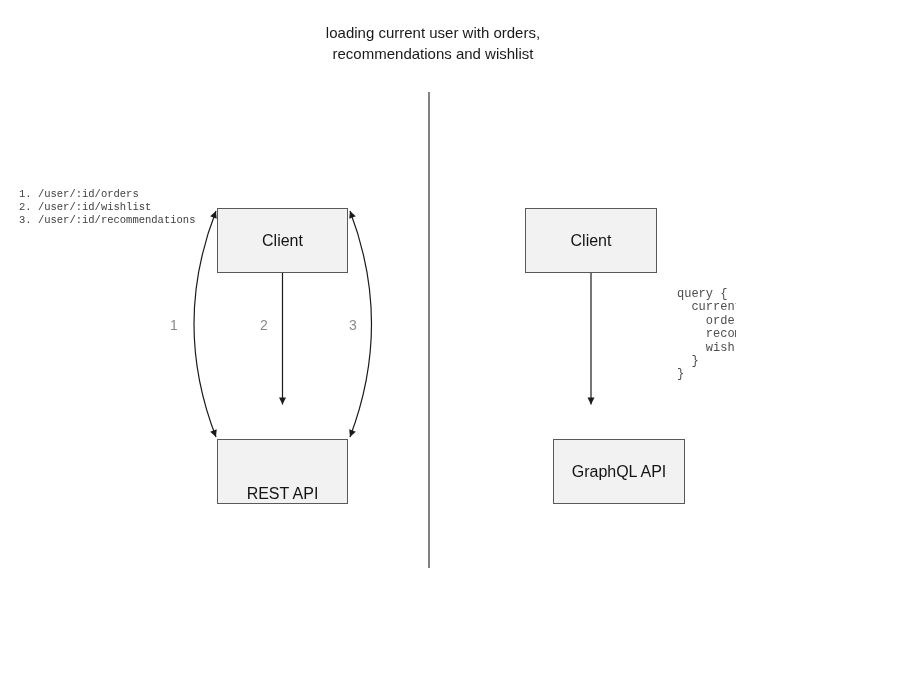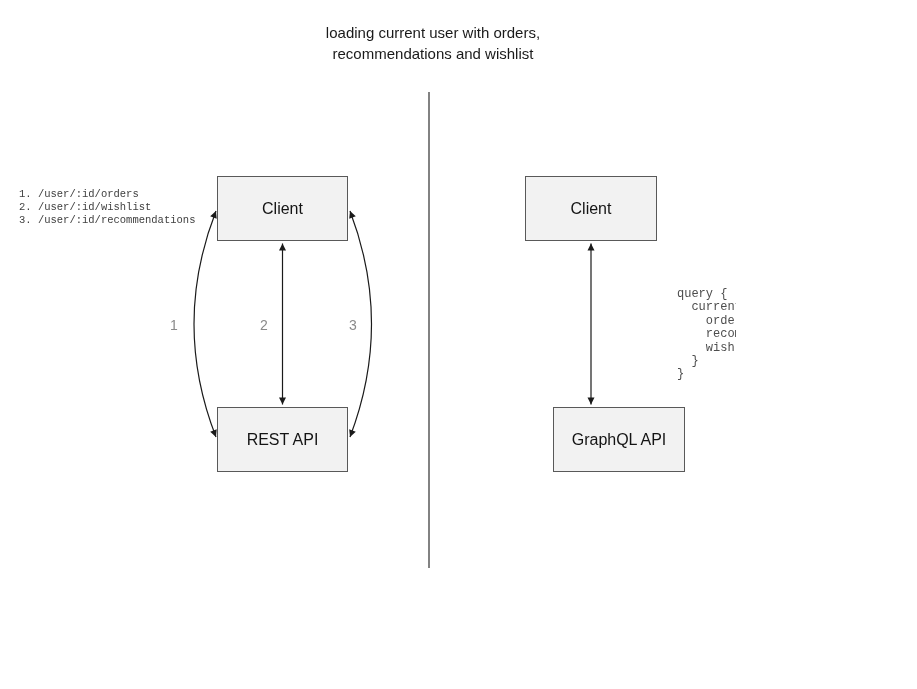--- a/index.html
+++ b/index.html
@@ -31,23 +31,24 @@
   }
   .node {
     position: absolute;
     display: flex;
     align-items: center;
     justify-content: center;
     background: #f2f2f2;
     border: 1.5px solid #595959;
     font-size: 16px;
     color: #141414;
+    margin-top: 32px;
   }
   .node-client-left  { left: 217px; top: 176px; width: 131px; height: 65px; }
-  .node-rest-api     { left: 217px; top: 407px; width: 131px; height: 65px; }
+  .node-rest-api     { left: 217px; top: 407px; width: 131px; height: 65px; align-items: flex-end; }
   .node-client-right { left: 525px; top: 176px; width: 132px; height: 65px; }
   .node-graphql-api  { left: 553px; top: 407px; width: 132px; height: 65px; }
   .code {
     position: absolute;
     margin: 11px;
     font-family: "Liberation Mono", monospace;
     white-space: pre;
   }
   .endpoints-list {
     left: 8px; top: 177px;

